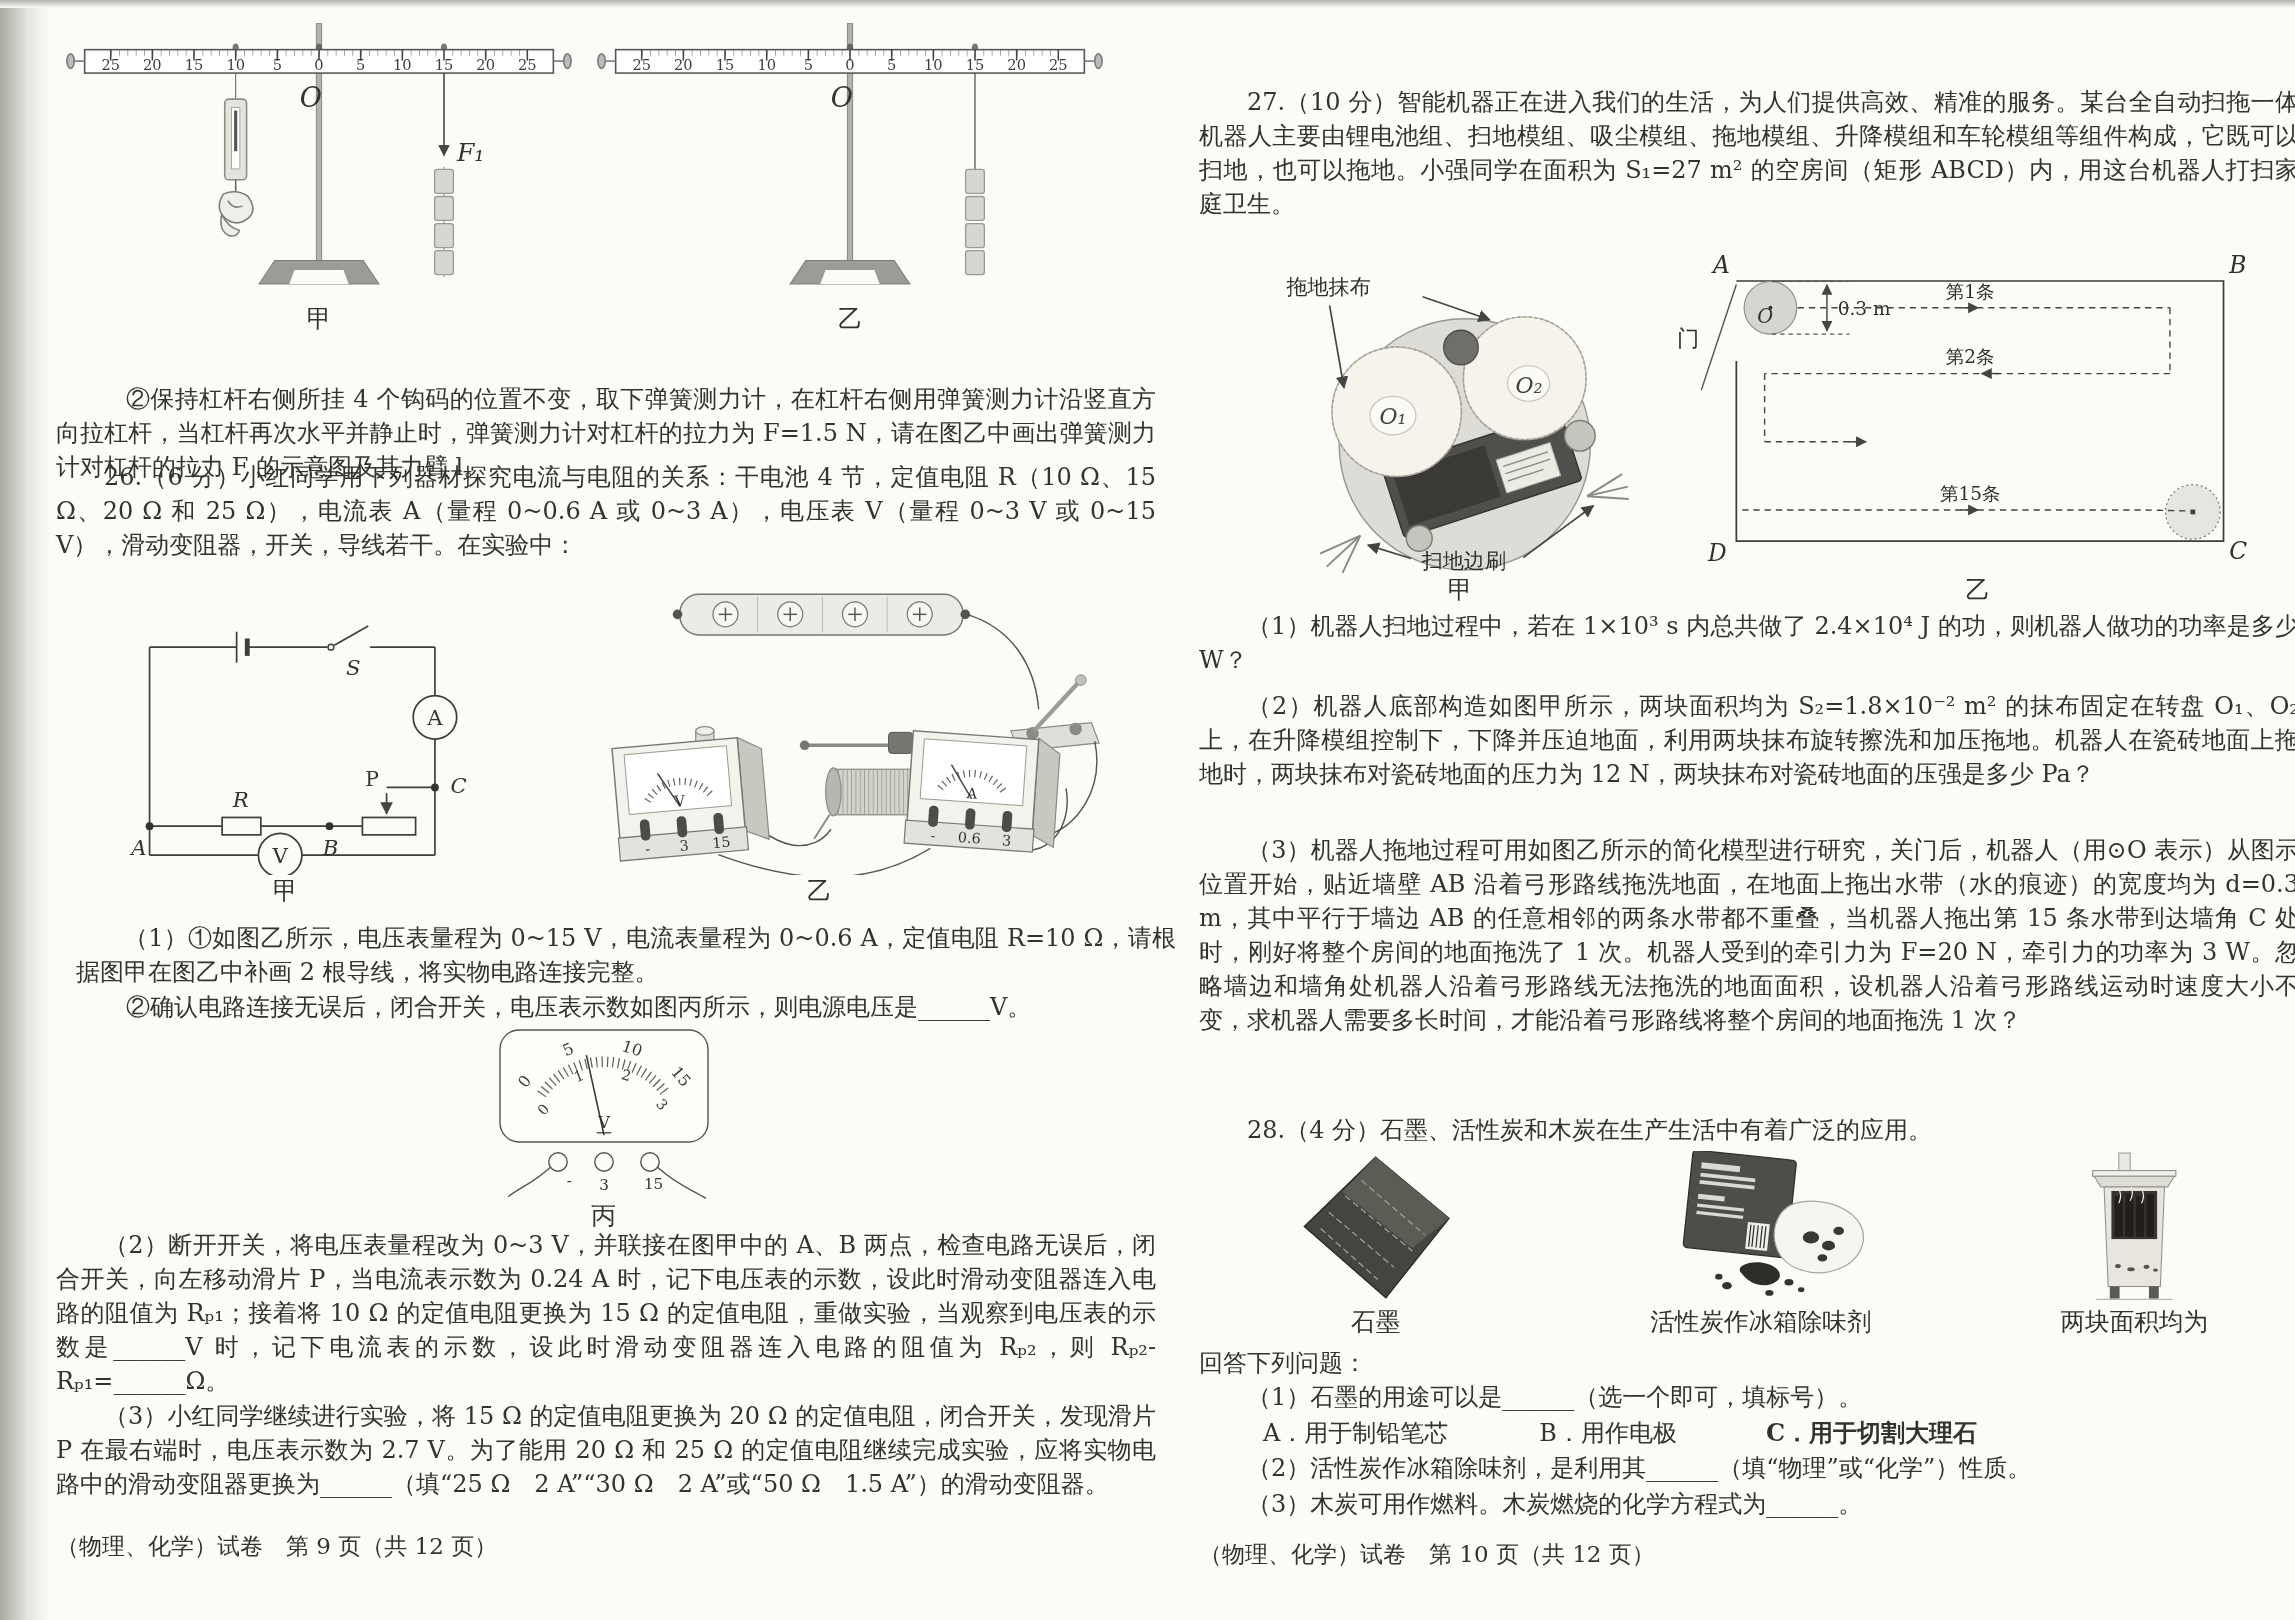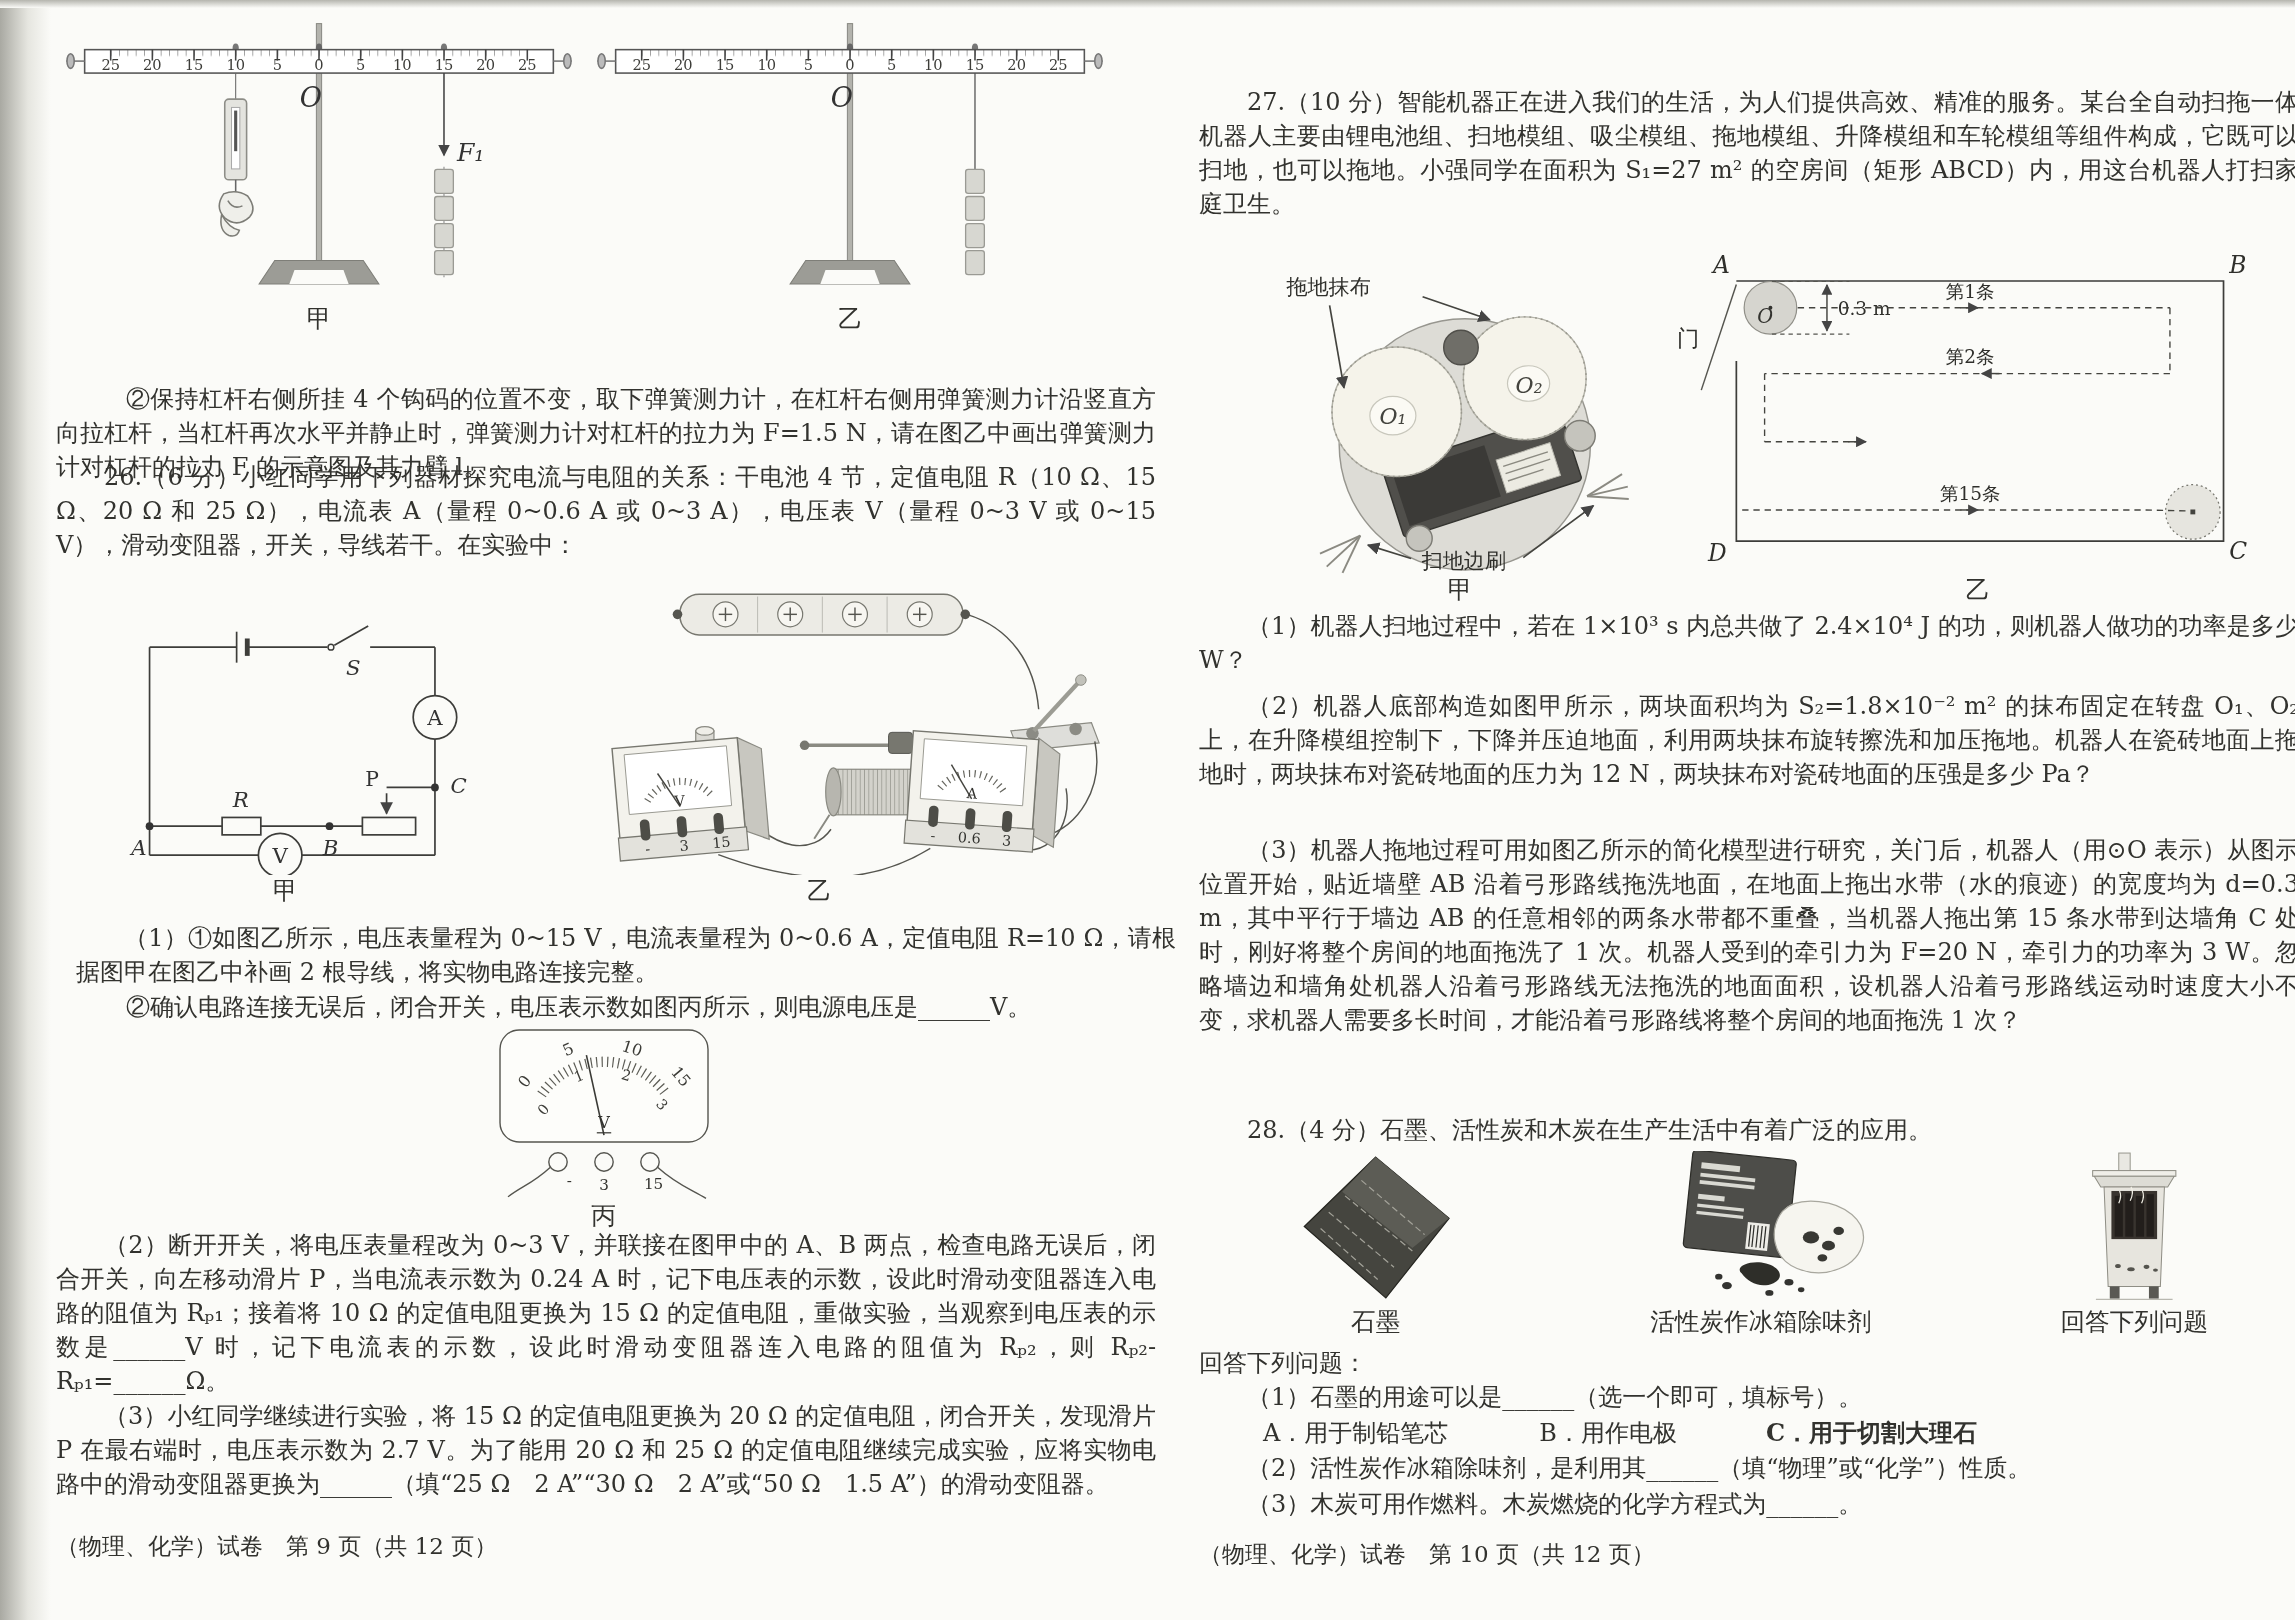--- a/index.html
+++ b/index.html
@@ -555,21 +555,21 @@
           <g fill="#55544e">
             <ellipse cx="120" cy="282" rx="7" ry="5"></ellipse>
               <ellipse cx="152" cy="290" rx="9" ry="5"></ellipse>
             <ellipse cx="190" cy="284" rx="7" ry="5"></ellipse>
               <ellipse cx="212" cy="292" rx="6" ry="4"></ellipse>
           </g>
           <rect x="100" y="332" width="24" height="30" fill="#5a5954"></rect>
           <rect x="196" y="332" width="24" height="30" fill="#5a5954"></rect>
           <line x1="66" y1="364" x2="254" y2="364" stroke="#b9b8b0" stroke-width="3"></line>
         </svg>
-        <div class="fig-caption">回答下列问题</div>
+        <div class="fig-caption">两块面积均为</div>
       </div>
     </div>
 
     <div class="blk para" style="top:1346px;">回答下列问题：</div>
     <div class="blk para ind2" style="top:1380px;">（1）石墨的用途可以是______（选一个即可，填标号）。</div>
     <div class="blk opts" style="top:1416px;">
       <span>A．用于制铅笔芯</span>
       <span>B．用作电极</span>
       <span>C．用于切割大理石</span>
     </div>

